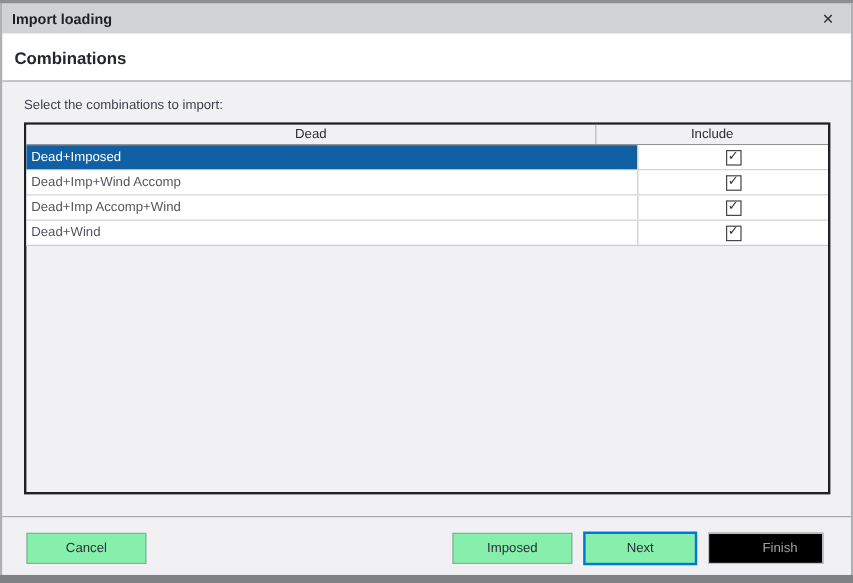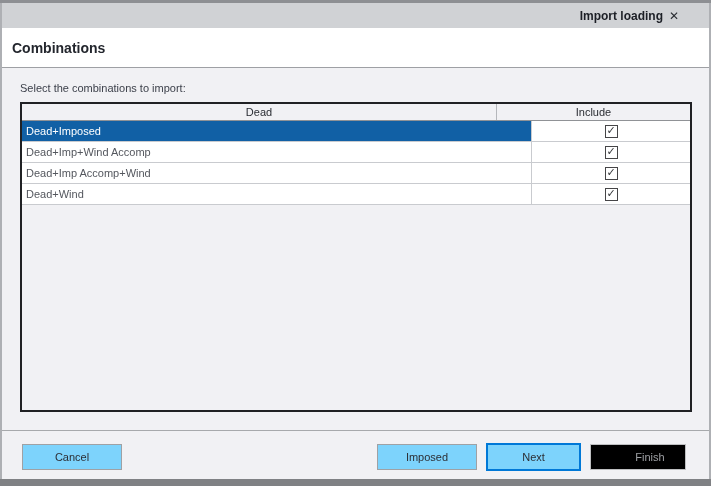--- a/index.html
+++ b/index.html
@@ -18,22 +18,21 @@
   .frame-top    { position:absolute; left:0; top:0; width:711px; height:3px; background:#8d8f93; }
   .frame-bottom { position:absolute; left:0; top:479px; width:711px; height:7px; background:#7f8184; }
   .frame-left   { position:absolute; left:0; top:3px; width:2px; height:476px; background:#aeb0b4; }
   .frame-right  { position:absolute; left:709px; top:3px; width:2px; height:476px; background:#aeb0b4; }
 
   
   .titlebar {
     position:absolute; left:2px; top:3px; width:707px; height:25px;
     background:#d0d2d5;
     display:flex; align-items:center;
-    padding:0 24px;
-    text-align:right;
+    padding:0 8px;
   }
   .titlebar .title {
     font-size:12px; font-weight:bold; color:#1c1f26;
     flex:1;
   }
   .close-btn {
     width:22px; height:20px;
     display:flex; align-items:center; justify-content:center;
     font-size:12px; font-weight:bold; color:#2a2d33;
     cursor:default;
@@ -111,21 +110,21 @@
   }
   .checkbox.checked::after { content:"✓"; margin-top:-1px; font-weight:bold; }
 
   
   .footer {
     position:absolute; left:2px; top:432px; width:707px; height:47px;
     background:#f1f1f4;
   }
   .btn {
     position:absolute; top:12px; height:26px;
-    background:#7dd3fc;
+    background:#86efac;
     border:1px solid #9fa1a4;
     font-family:inherit; font-size:11px; color:#2c2f35;
     display:flex; align-items:center; justify-content:center;
     padding:0;
   }
   .btn-cancel   { left:20px;  width:100px; }
   .btn-previous { left:375px; width:100px; }
   .btn-next     { left:484px; width:95px; top:11px; height:28px; border:2px solid #0078d7; }
   .btn-finish   { left:588px; width:96px; background:#000000; border-color:#bebfc1; color:#9ea0a4;padding-left:24px; }
 </style>

